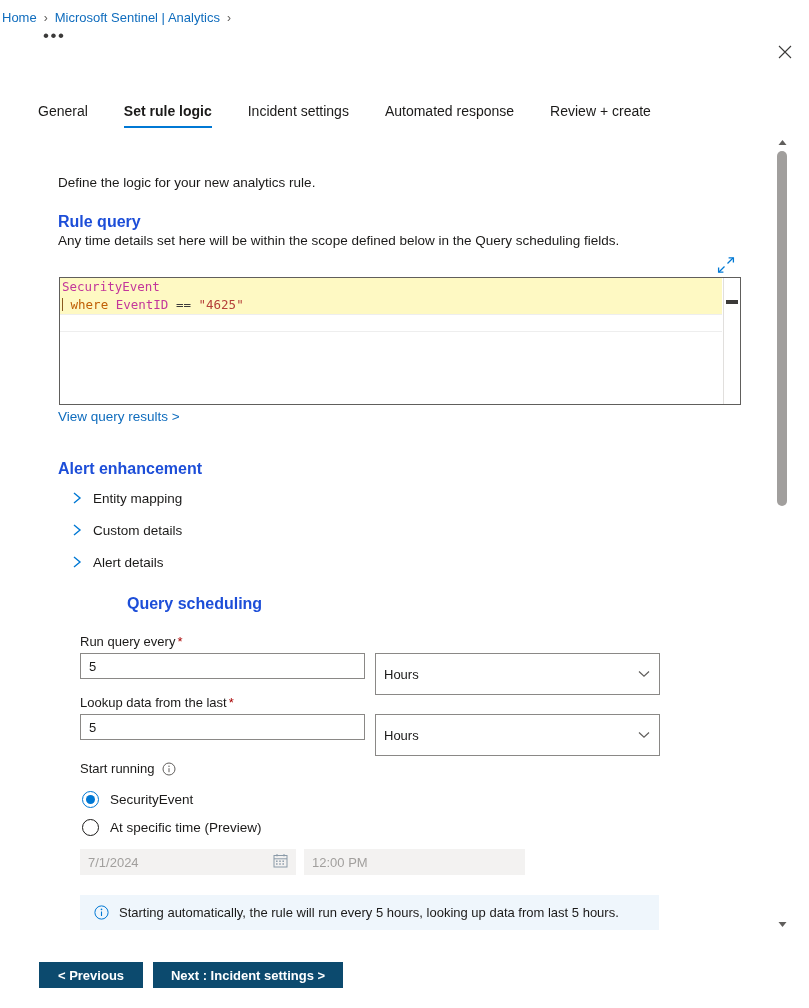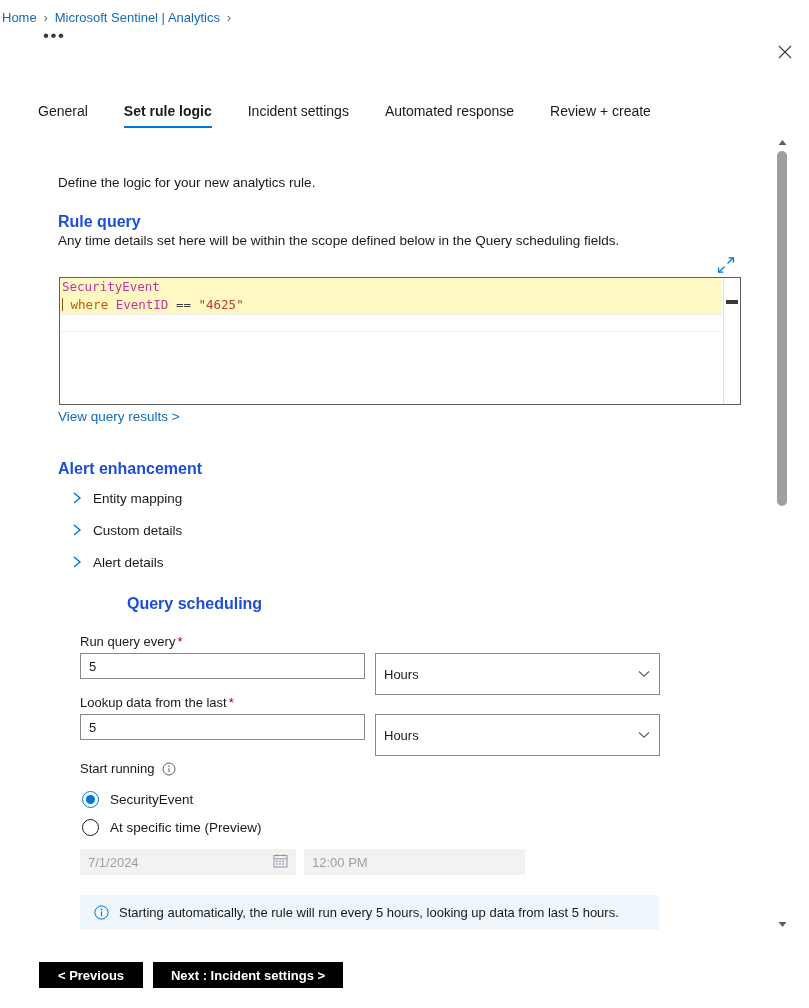--- a/index.html
+++ b/index.html
@@ -367,21 +367,21 @@
   
   .footer {
     position: absolute;
     left: 0; bottom: 0;
     width: 809px; height: 58px;
     background: #ffffff;
   }
   .btn {
     position: absolute;
     height: 26px;
-    background: #000000;
+    background: #0c4a6e;
     color: #ffffff;
     font-size: 13px;
     font-weight: 700;
     border: none;
     display: flex; align-items: center; justify-content: center;
     cursor: pointer;
     font-family: "Liberation Sans", sans-serif;
     padding: 12px 14px;
   }
   .btn-prev { left: 39px; top: 12px; width: 104px; }

